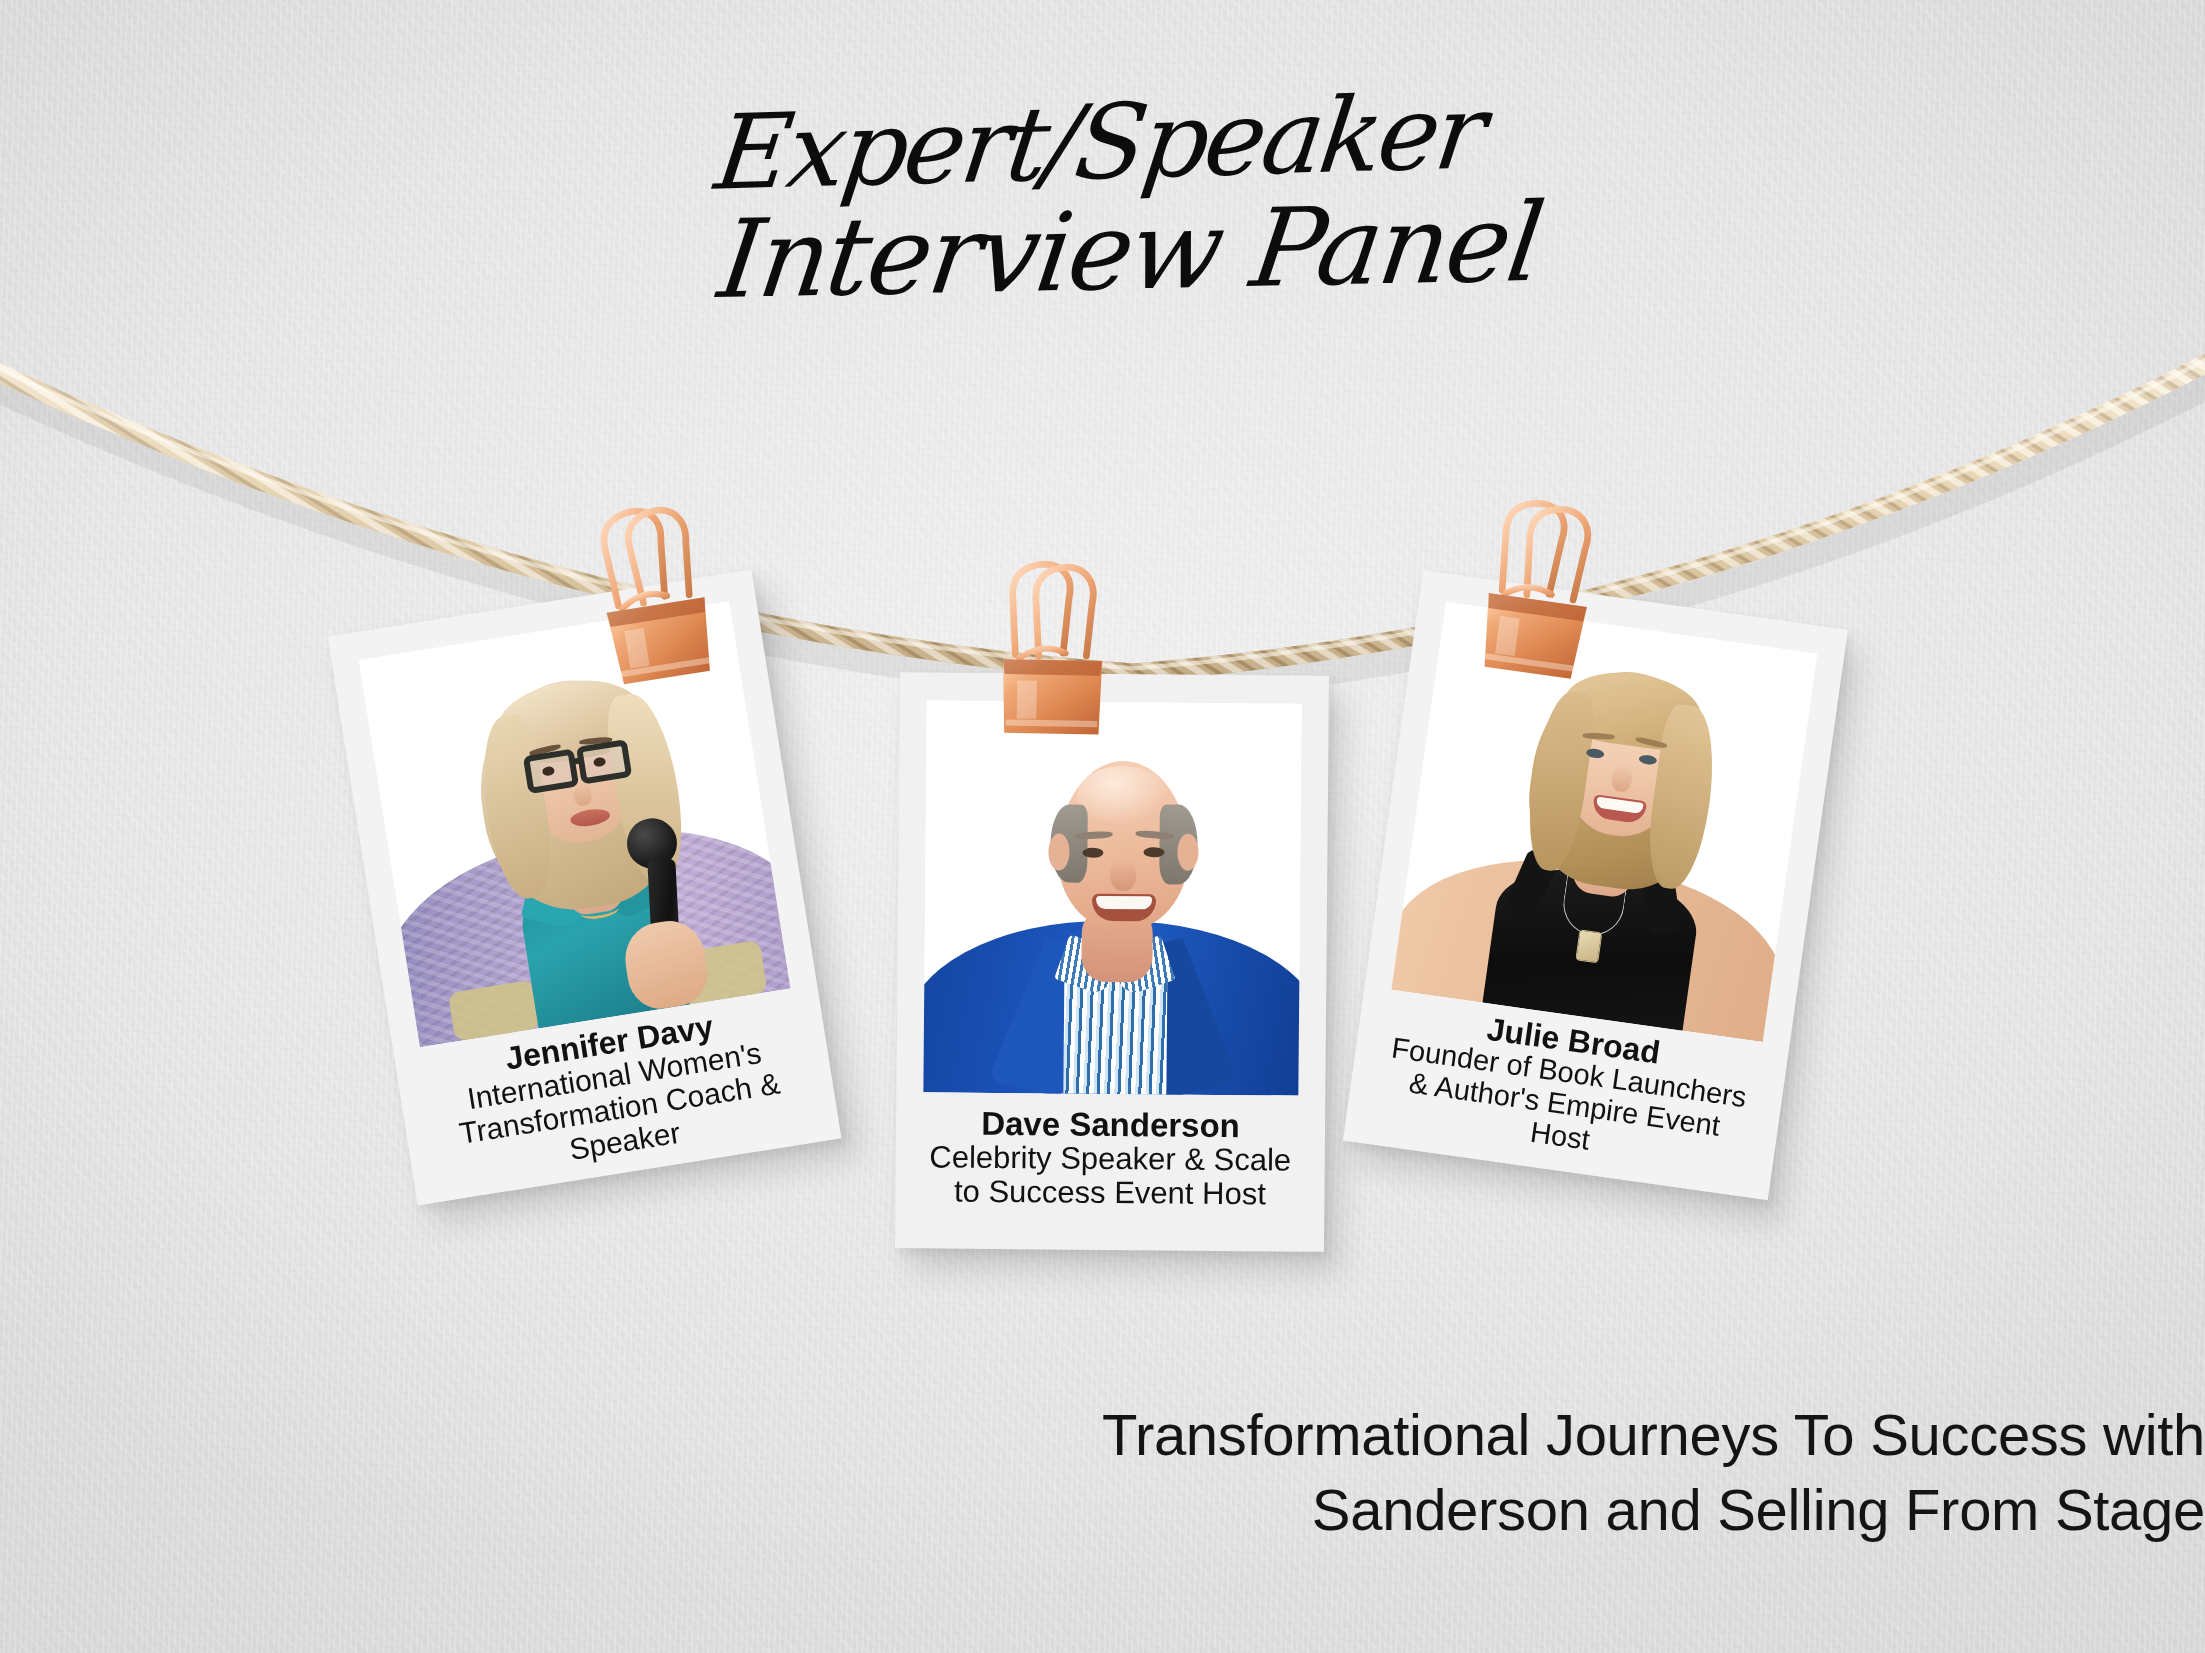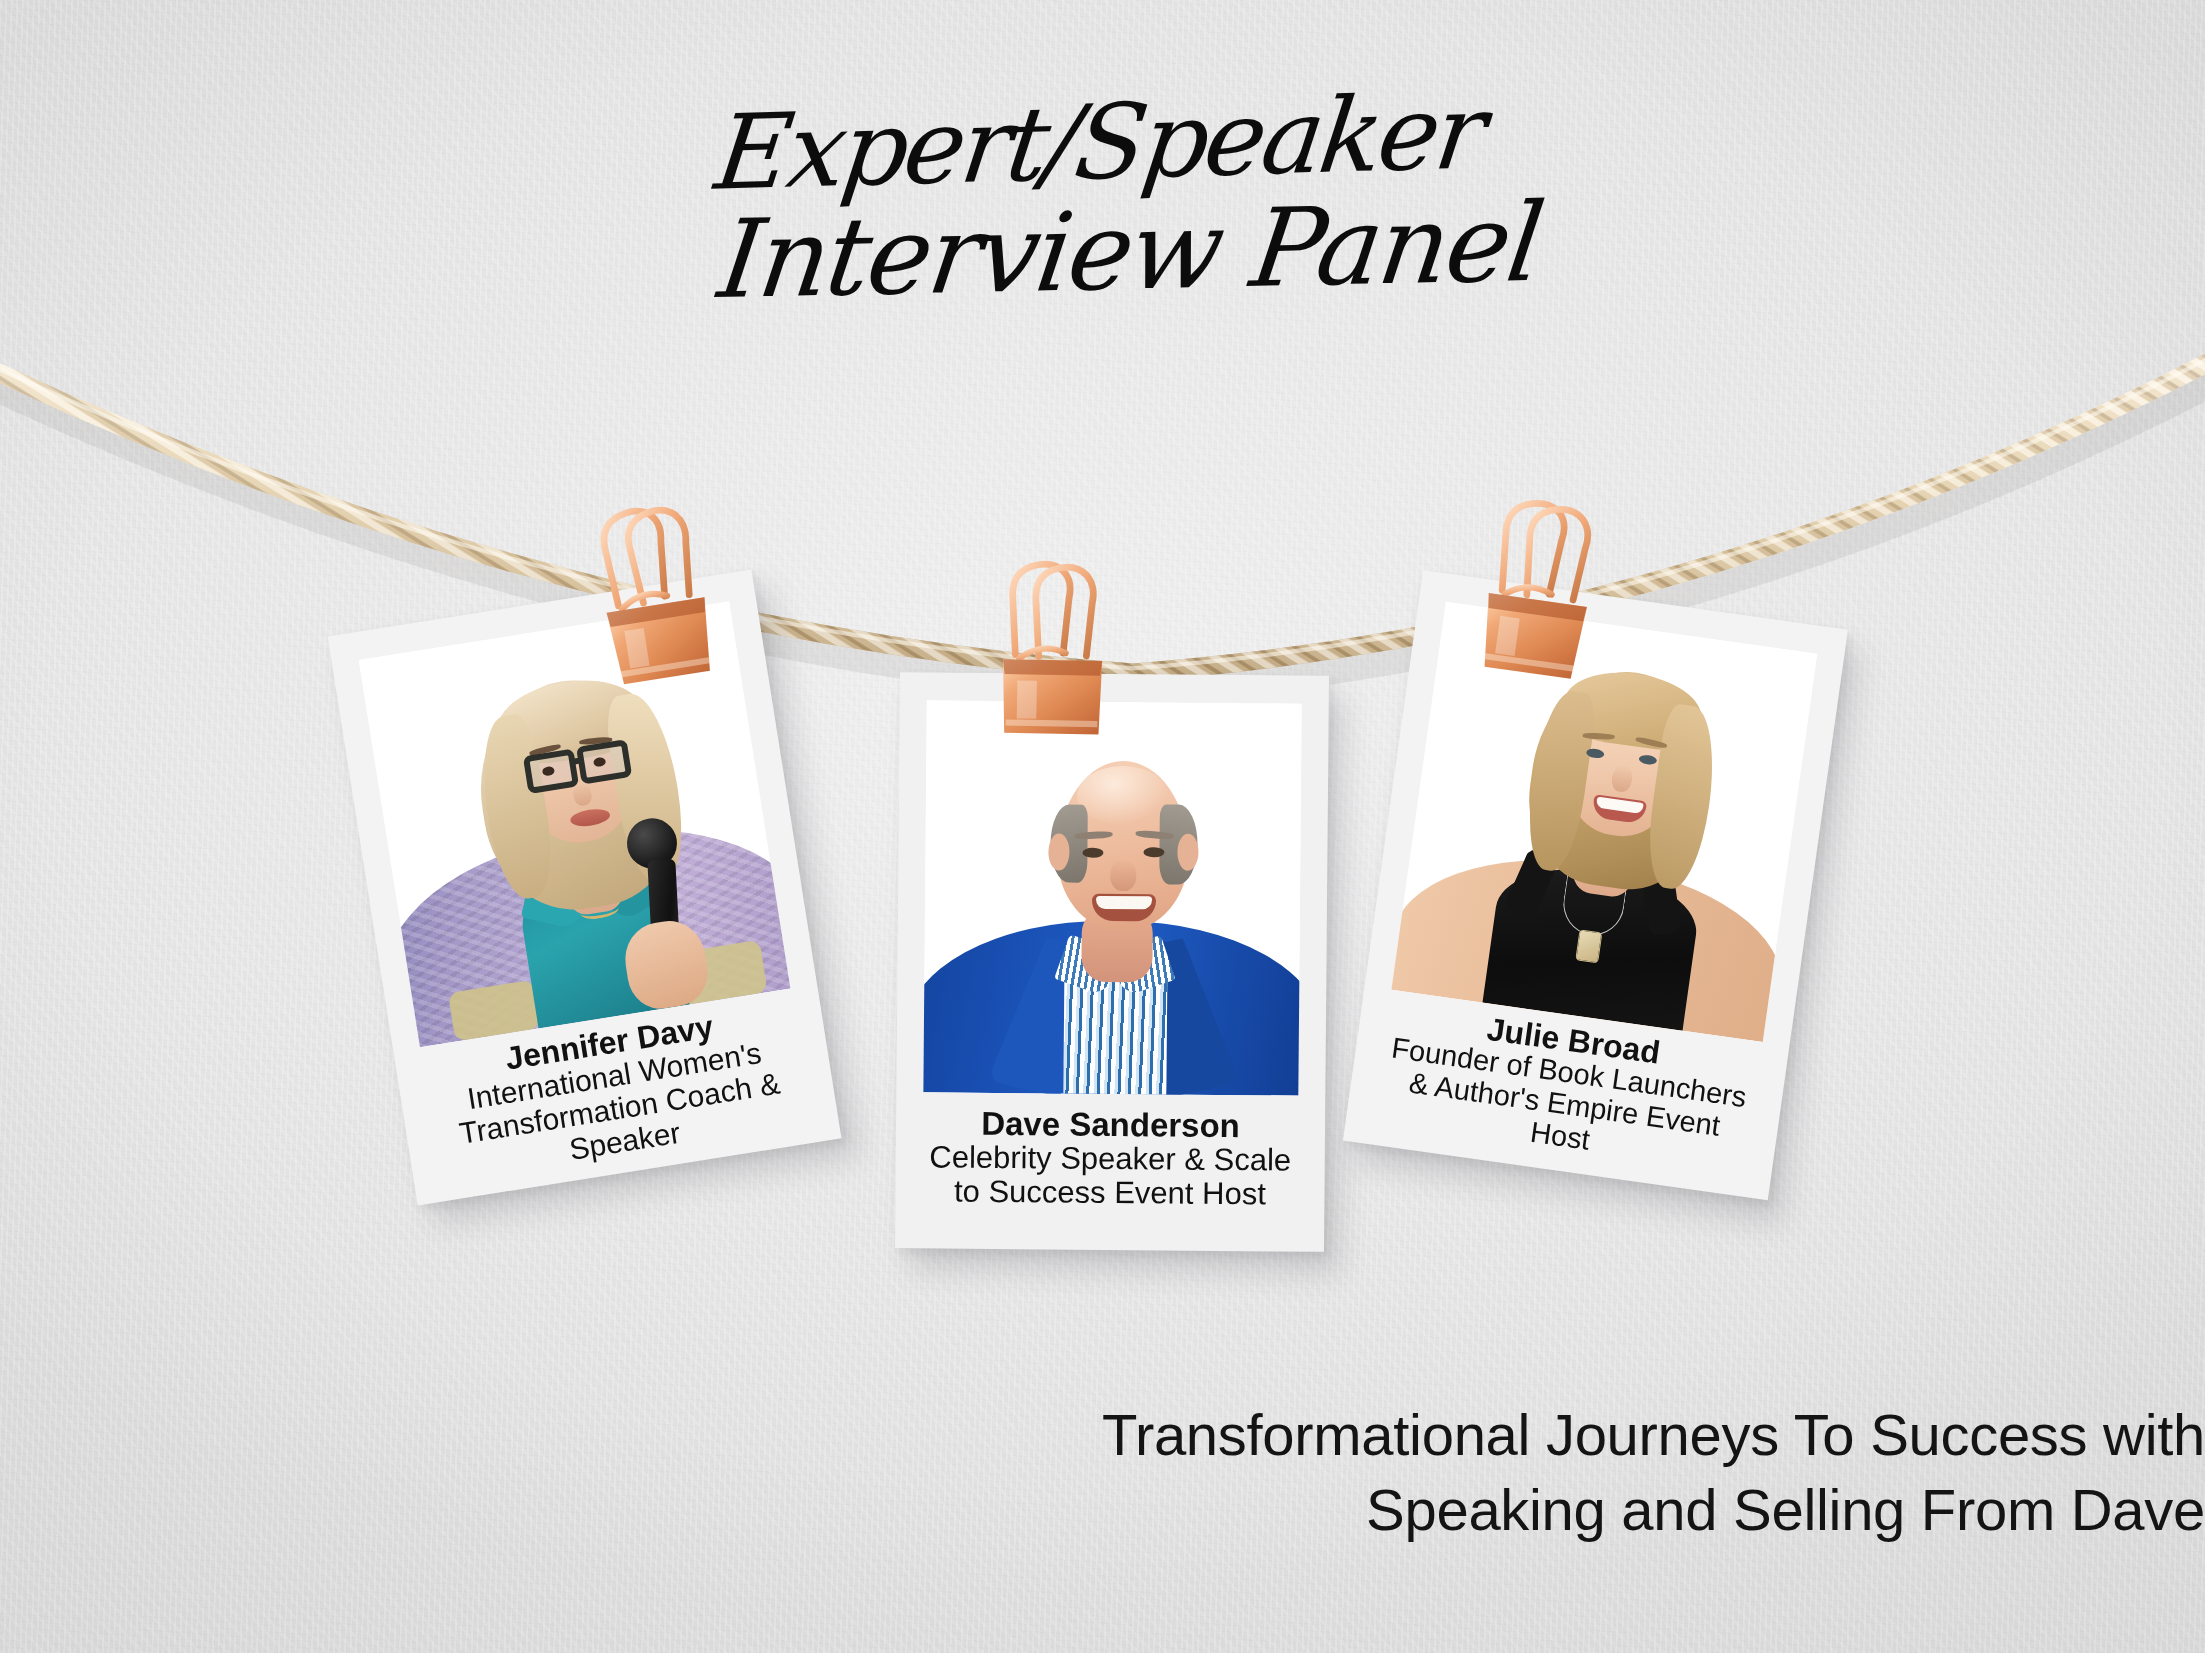--- a/index.html
+++ b/index.html
@@ -433,15 +433,15 @@
     <path d="M60 196 Q96 168 136 186" fill="none" stroke="url(#clipWire3)" stroke-width="10" stroke-linecap="round"></path>
     <path d="M34 198 L196 198 L186 318 L44 318 Z" fill="url(#clipBody3)"></path>
     <path d="M34 198 L196 198 L193 222 L37 222 Z" fill="#a74d23" opacity=".55"></path>
     <rect x="40" y="296" width="150" height="10" fill="#fff0e0" opacity=".42"></rect>
     <rect x="58" y="232" width="32" height="62" fill="#ffffff" opacity=".30"></rect>
   </svg>
 </div>
 
 <div id="subtitle">
   <span class="sub-line">Transformational Journeys To Success with</span>
-  <span class="sub-line">Speaking and Selling From Dave</span>
+  <span class="sub-line">Sanderson and Selling From Stage</span>
 </div>
 
 
 </body></html>

